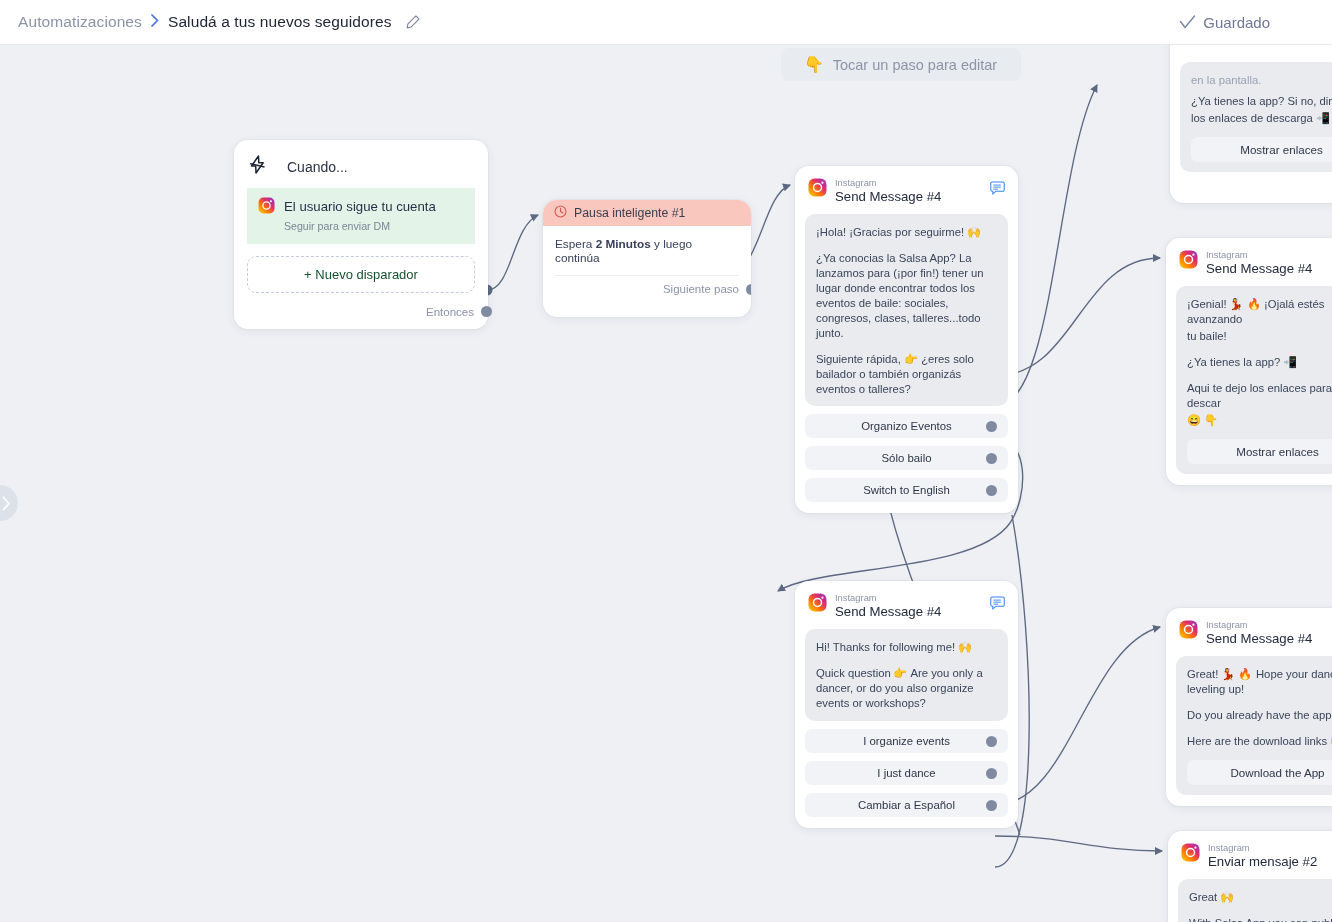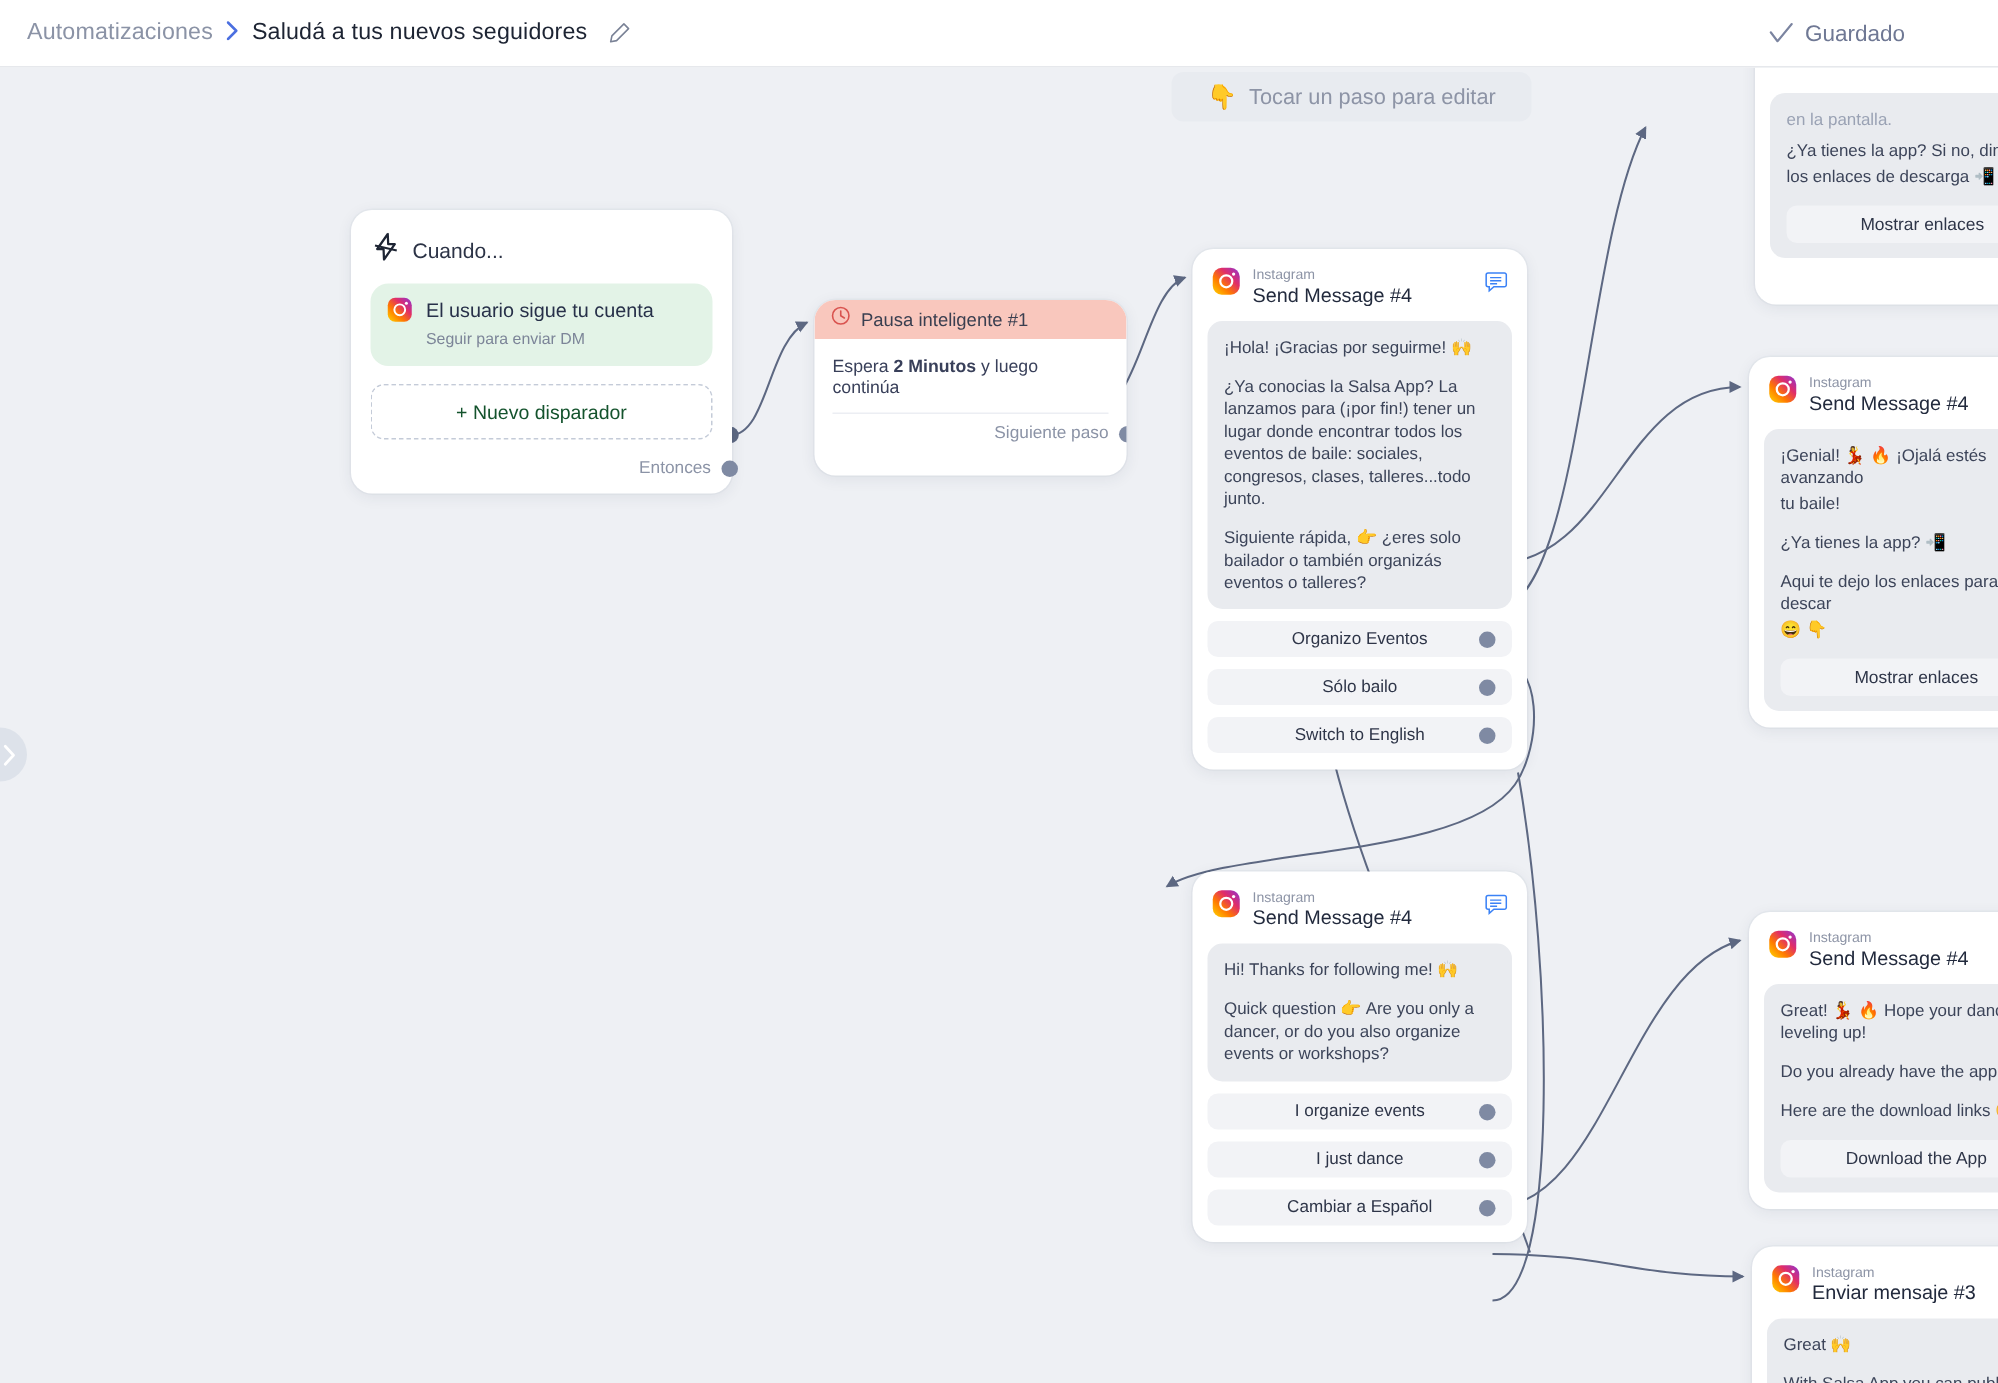--- a/index.html
+++ b/index.html
@@ -70,24 +70,24 @@
   .node {
     position: absolute;
     background: #ffffff;
     border-radius: 14px;
     box-shadow: 0 2px 10px rgba(40,50,80,.08), 0 0 0 1px rgba(40,50,80,.03);
     z-index: 10;
   }
 
   
   #node-trigger { left: 234px; top: 95px; width: 254px; padding: 12px 13px 9px; }
-  .trig-head { display: flex; align-items: center; gap: 9px; padding: 3px 2px 10px; }
+  .trig-head { display: flex; align-items: center; gap: 21px; padding: 3px 2px 10px; }
   .trig-head .ttl { font-size: 14px; color: #2c3346; }
   .trig-green {
-    background: #e3f3e7; border-radius: 12px; padding: 9px 11px 10px;
+    background: #e3f3e7; border-radius: 0; padding: 9px 11px 10px;
     display: flex; align-items: flex-start; gap: 9px;
   }
   .trig-green .tg-txt .l1 { font-size: 13.2px; color: #273049; line-height: 1.25; }
   .trig-green .tg-txt .l2 { font-size: 10.6px; color: #7c8598; margin-top: 3px; }
   .new-trigger {
     margin-top: 12px; height: 37px;
     border: 1px dashed #c4cbd8; border-radius: 9px;
     display: flex; align-items: center; justify-content: center;
     font-size: 13px; color: #14532d; cursor: pointer;
   }
@@ -449,21 +449,21 @@
     <div class="msg-head">
       <span class="ig-ic">
         <svg width="19" height="19" viewBox="0 0 19 19">
           <rect x="0.5" y="0.5" width="18" height="18" rx="6" fill="url(#ig2)"></rect>
           <circle cx="9.5" cy="9.5" r="4" fill="none" stroke="#fff" stroke-width="1.5"></circle>
           <circle cx="14.4" cy="4.7" r="1.1" fill="#fff"></circle>
         </svg>
       </span>
       <span class="mh-txt">
         <span class="brand" style="display:block">Instagram</span>
-        <span class="name" style="display:block">Enviar mensaje #3</span>
+        <span class="name" style="display:block">Enviar mensaje #2</span>
       </span>
     </div>
     <div class="msg-bubble" style="min-height:90px">
       <p>Great 🙌</p>
       <p>With Salsa App you can publish your</p>
     </div>
   </div>
 
 </div>
 

